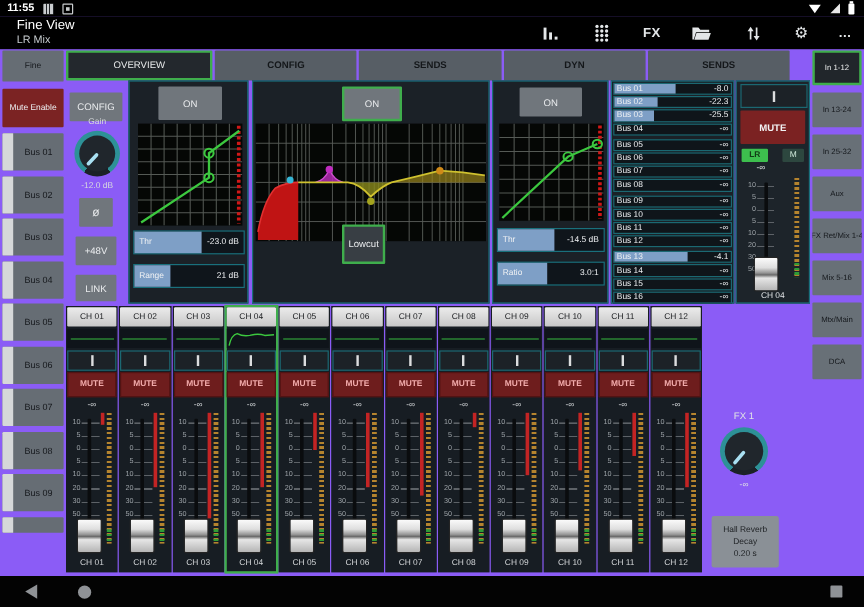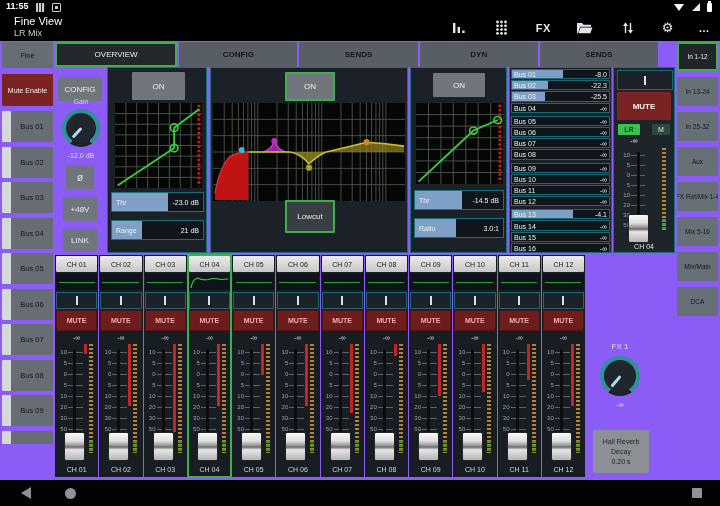--- a/index.html
+++ b/index.html
@@ -294,21 +294,21 @@
           <path d="M52 50 Q60 48 64 39 Q68 48 76 50" stroke="#cf4ccf" stroke-width="1.2" fill="none"></path>
           <path d="M80 50 Q90 51 100 62 Q110 53 118 50 Z" fill="#8a8a1c" opacity="0.8"></path>
           <path d="M118 50 Q140 45 160 40 Q180 41 199 44 L199 50 Z" fill="#9a851c" opacity="0.7"></path>
           <path d="M37 50 L80 50 Q90 51 100 62 Q110 53 118 50 Q140 45 160 40 Q180 41 199 44" stroke="#cfc12e" stroke-width="1.6" fill="none"></path>
           <circle cx="30" cy="48" r="3" fill="#35b6d6"></circle>
           <circle cx="64" cy="39" r="3.2" fill="#c02cc0"></circle>
           <circle cx="100" cy="66" r="3.2" fill="#a4a41e"></circle>
           <circle cx="160" cy="40" r="3.2" fill="#d08a18"></circle>
         </svg>
       </div>
-      <div class="gbtn cc green-bd" style="left:74px;top:132px;width:50px;height:33px;background:#383e44;">Lowcut</div>
+      <div class="gbtn cc green-bd" style="left:74px;top:119px;width:36px;height:33px;background:#383e44;">Lowcut</div>
     </div>
 
     <div class="panel" style="left:355px;width:97px;">
       <div class="gbtn cc" style="left:22px;top:5px;width:52px;height:24px;">ON</div>
       <div class="graph" style="left:5px;top:35px;width:87px;height:81px;">
         <svg viewBox="0 0 100 100" preserveAspectRatio="none">
           <path d="M14.3 0V100M28.6 0V100M42.9 0V100M57.2 0V100M71.5 0V100M85.8 0V100 M0 14.3H100M0 28.6H100M0 42.9H100M0 57.2H100M0 71.5H100M0 85.8H100" stroke="#555a55" stroke-width="1" fill="none"></path>
           <line x1="96.5" y1="2" x2="96.5" y2="98" stroke="#d01818" stroke-width="3.5" stroke-dasharray="3 2.3"></line>
           <path d="M3 97 L66 34 L94 21" stroke="#3cc83f" stroke-width="2.2" fill="none"></path>
           <circle cx="66" cy="34" r="4.4" stroke="#3cc83f" stroke-width="2" fill="none"></circle>

